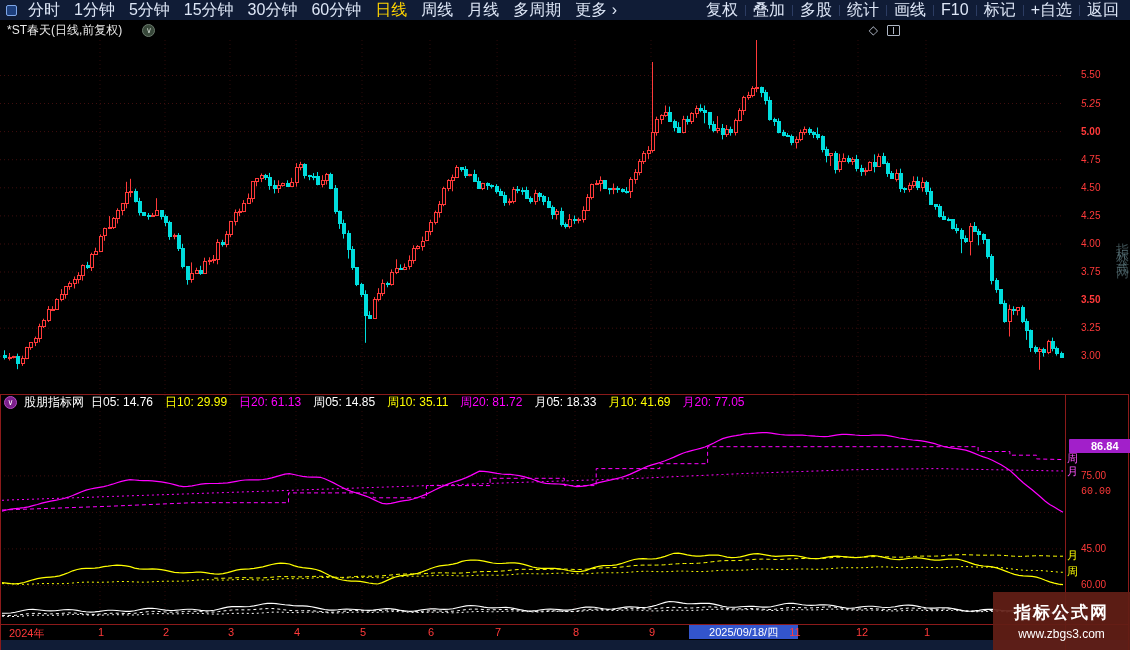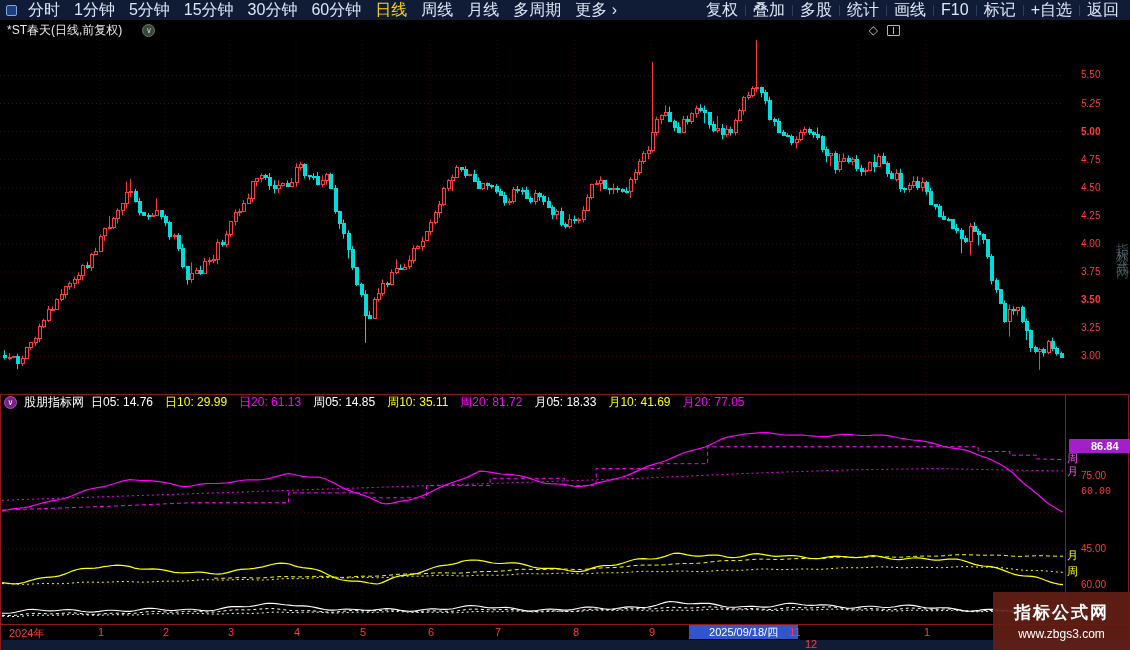--- a/index.html
+++ b/index.html
@@ -698,21 +698,21 @@
   <span class="dlabel" style="left: 100.036px;">1</span>
       <span class="dlabel" style="left: 164.97px;">2</span>
       <span class="dlabel" style="left: 230.009px;">3</span>
       <span class="dlabel" style="left: 296.003px;">4</span>
       <span class="dlabel" style="left: 361.997px;">5</span>
       <span class="dlabel" style="left: 430.007px;">6</span>
       <span class="dlabel" style="left: 497.063px;">7</span>
       <span class="dlabel" style="left: 575.046px;">8</span>
       <span class="dlabel" style="left: 651.014px;">9</span>
       <span class="dlabel" style="left: 794.037px;">11</span>
-      <span class="dlabel" style="left: 810px; margin-top: 12px;">12</span>
+      <span class="dlabel" style="left: 861px;">12</span>
       <span class="dlabel" style="left: 926.025px;">1</span>
     </div>
 
   <div class="statusbar"></div>
 
   <div class="watermark">
     <div class="wm1">指标公式网</div>
     <div class="wm2">www.zbgs3.com</div>
   </div>
 

